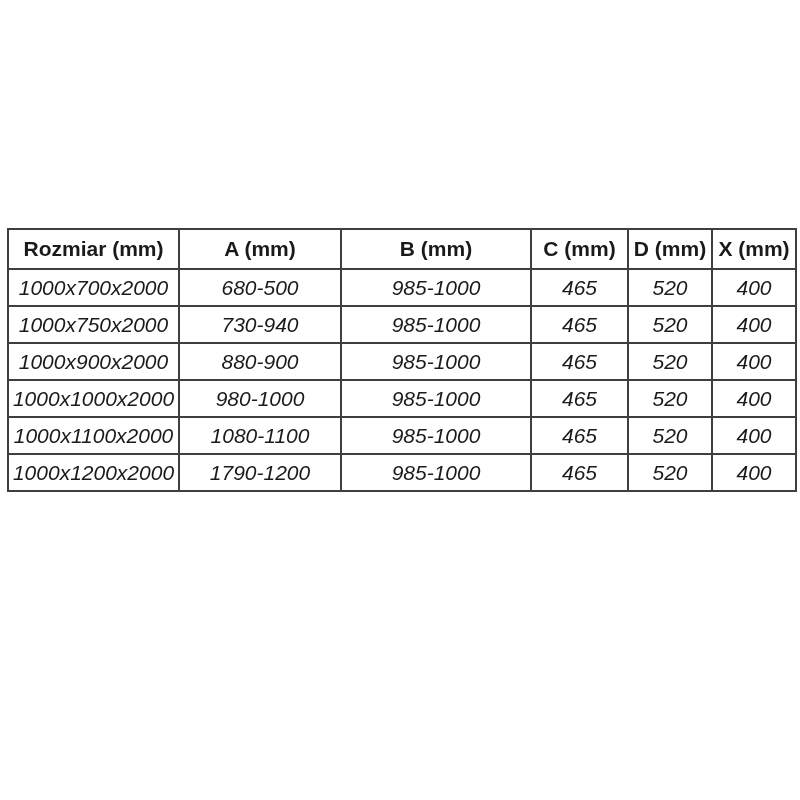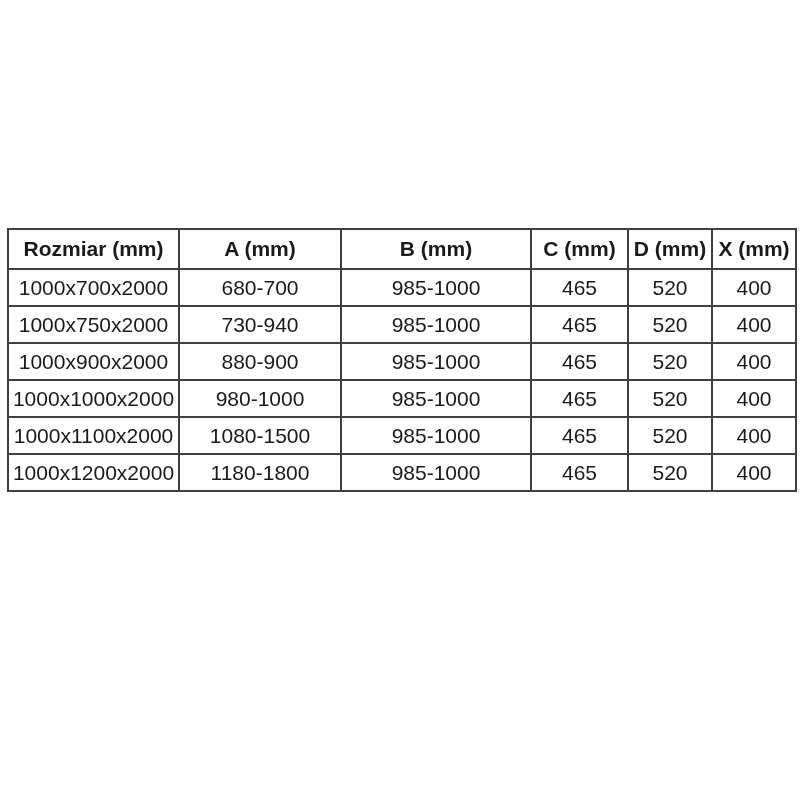--- a/index.html
+++ b/index.html
@@ -34,20 +34,21 @@
     white-space: nowrap;
     overflow: hidden;
   }
   table.spec-table th {
     font-weight: bold;
     height: 38px;
   }
   table.spec-table td {
     font-weight: normal;
     height: 35px;
+    font-style: italic;
   }
   col.c-rozmiar { width: 171px; }
   col.c-a { width: 162px; }
   col.c-b { width: 190px; }
   col.c-c { width: 97px; }
   col.c-d { width: 84px; }
   col.c-x { width: 84px; }
 </style>
 </head>
 <body>
@@ -68,21 +69,21 @@
           <th>A (mm)</th>
           <th>B (mm)</th>
           <th>C (mm)</th>
           <th>D (mm)</th>
           <th>X (mm)</th>
         </tr>
     </thead>
     <tbody id="table-body">
         <tr>
           <td>1000x700x2000</td>
-          <td>680-700</td>
+          <td>680-500</td>
           <td>985-1000</td>
           <td>465</td>
           <td>520</td>
           <td>400</td>
         </tr>
         <tr>
           <td>1000x750x2000</td>
           <td>730-940</td>
           <td>985-1000</td>
           <td>465</td>
@@ -100,29 +101,29 @@
         <tr>
           <td>1000x1000x2000</td>
           <td>980-1000</td>
           <td>985-1000</td>
           <td>465</td>
           <td>520</td>
           <td>400</td>
         </tr>
         <tr>
           <td>1000x1100x2000</td>
-          <td>1080-1500</td>
+          <td>1080-1100</td>
           <td>985-1000</td>
           <td>465</td>
           <td>520</td>
           <td>400</td>
         </tr>
         <tr>
           <td>1000x1200x2000</td>
-          <td>1180-1800</td>
+          <td>1790-1200</td>
           <td>985-1000</td>
           <td>465</td>
           <td>520</td>
           <td>400</td>
         </tr>
       </tbody>
   </table>
 </div>
 
 </body></html>

